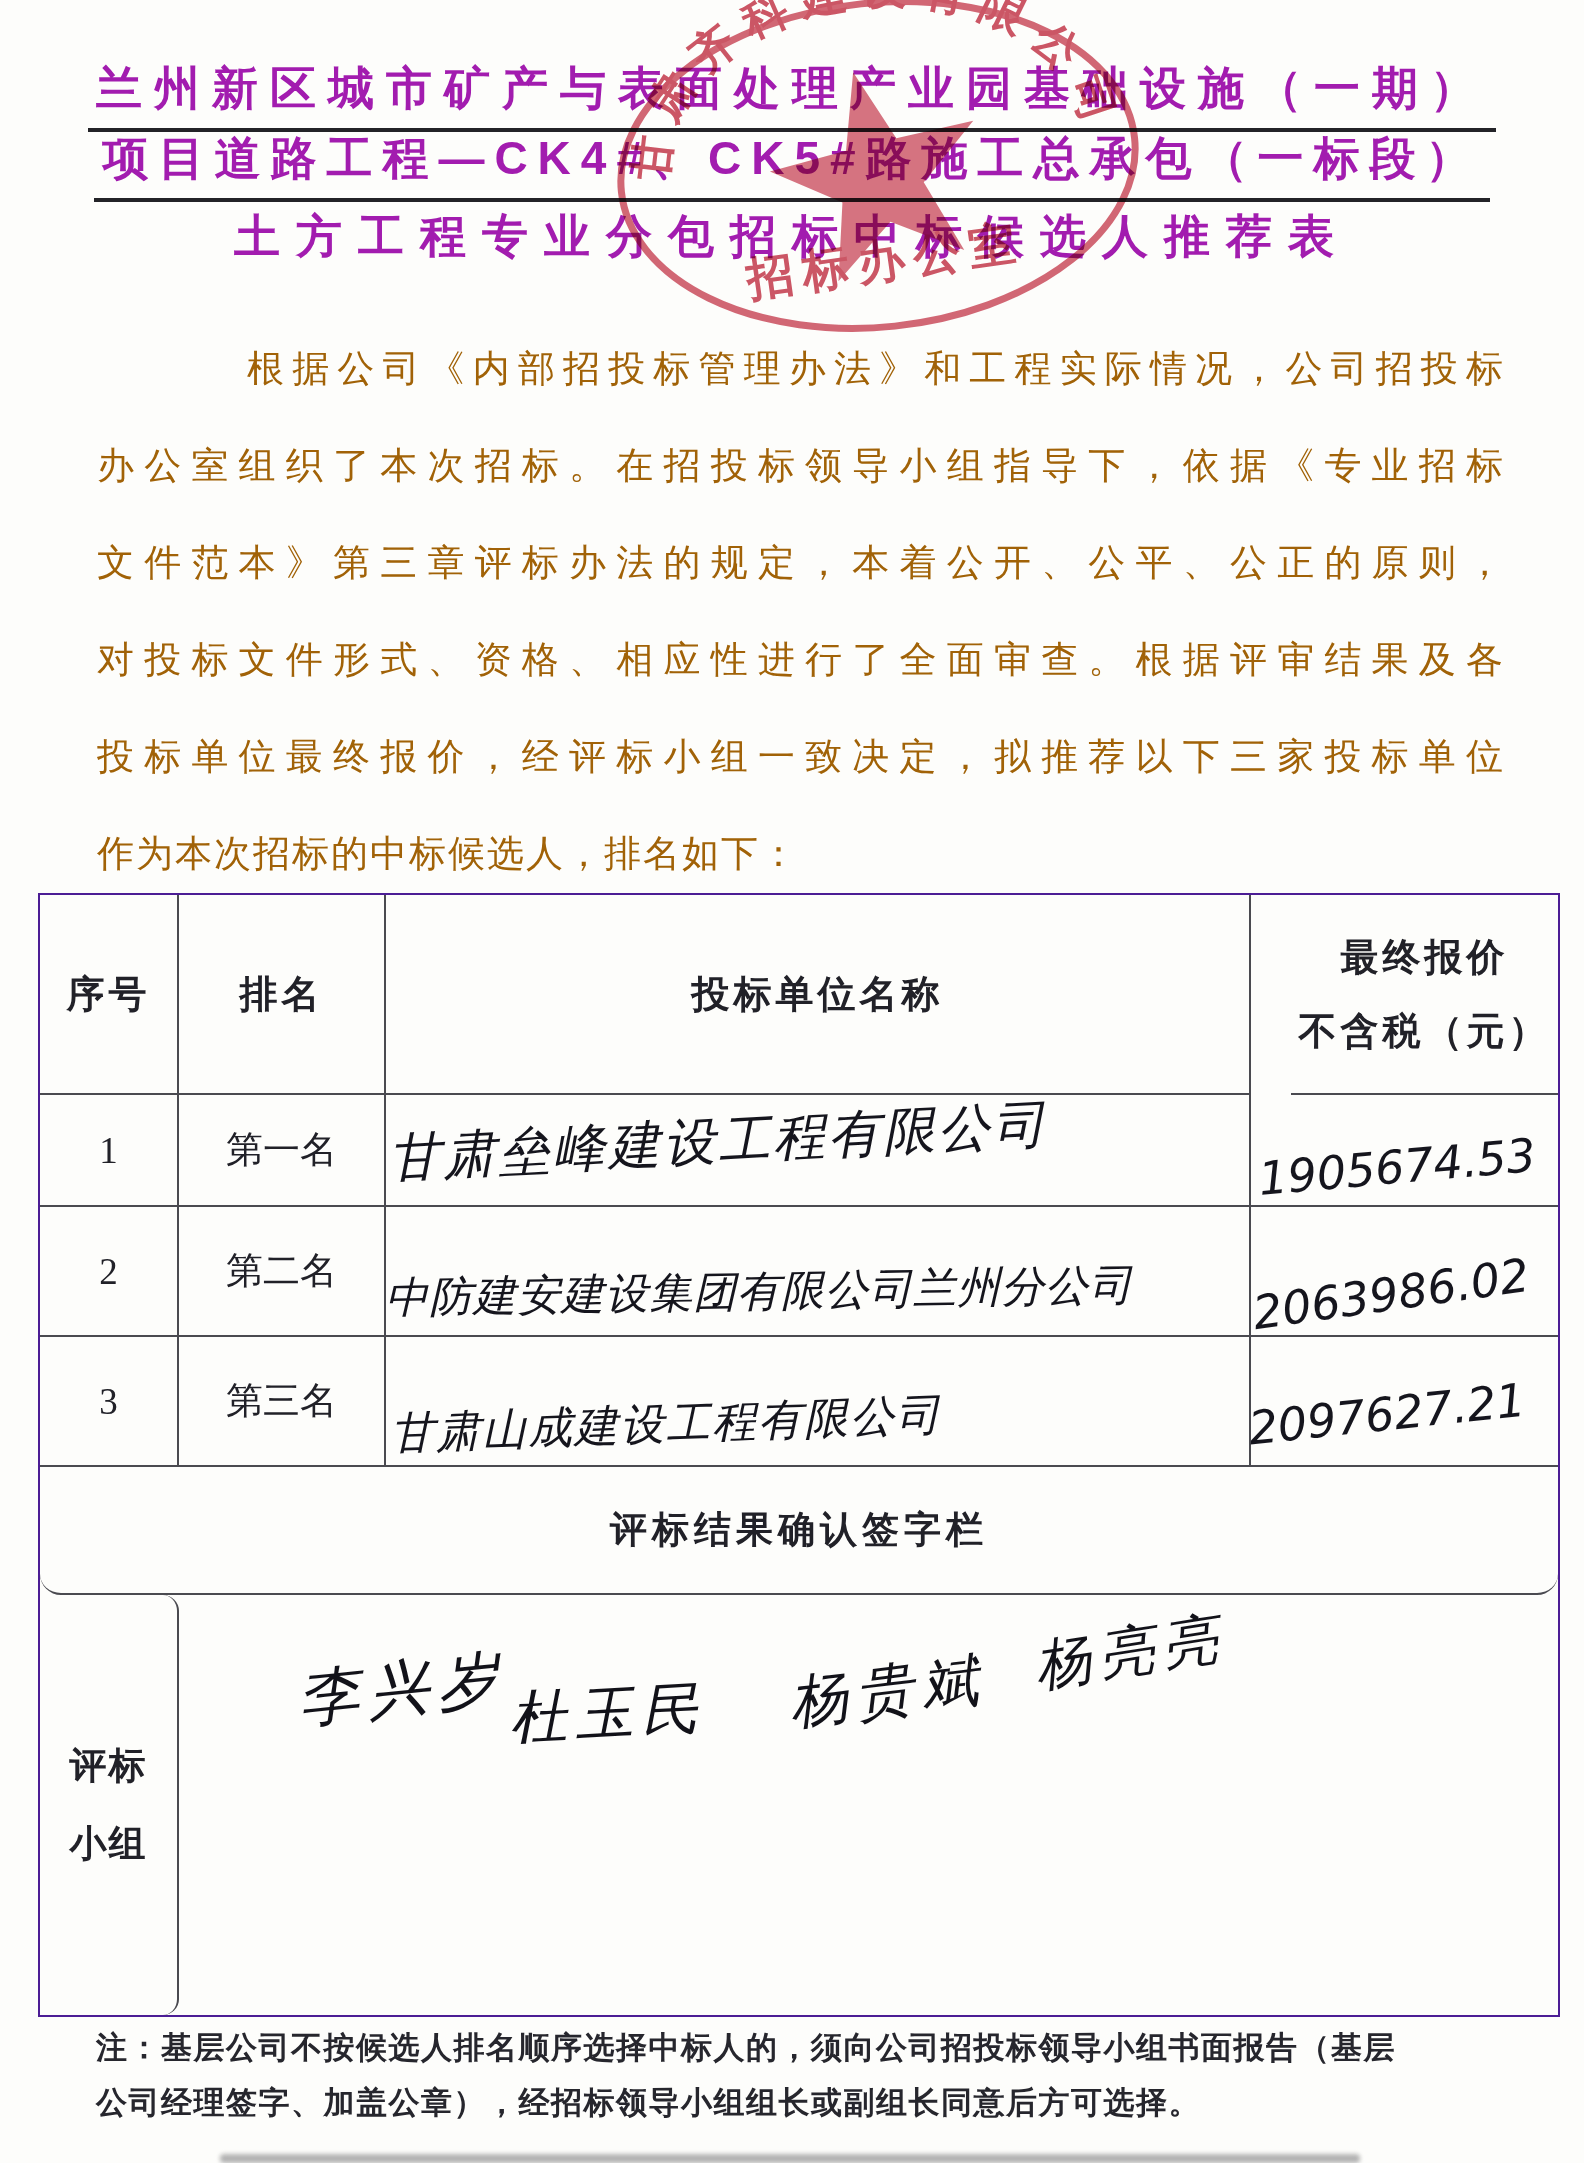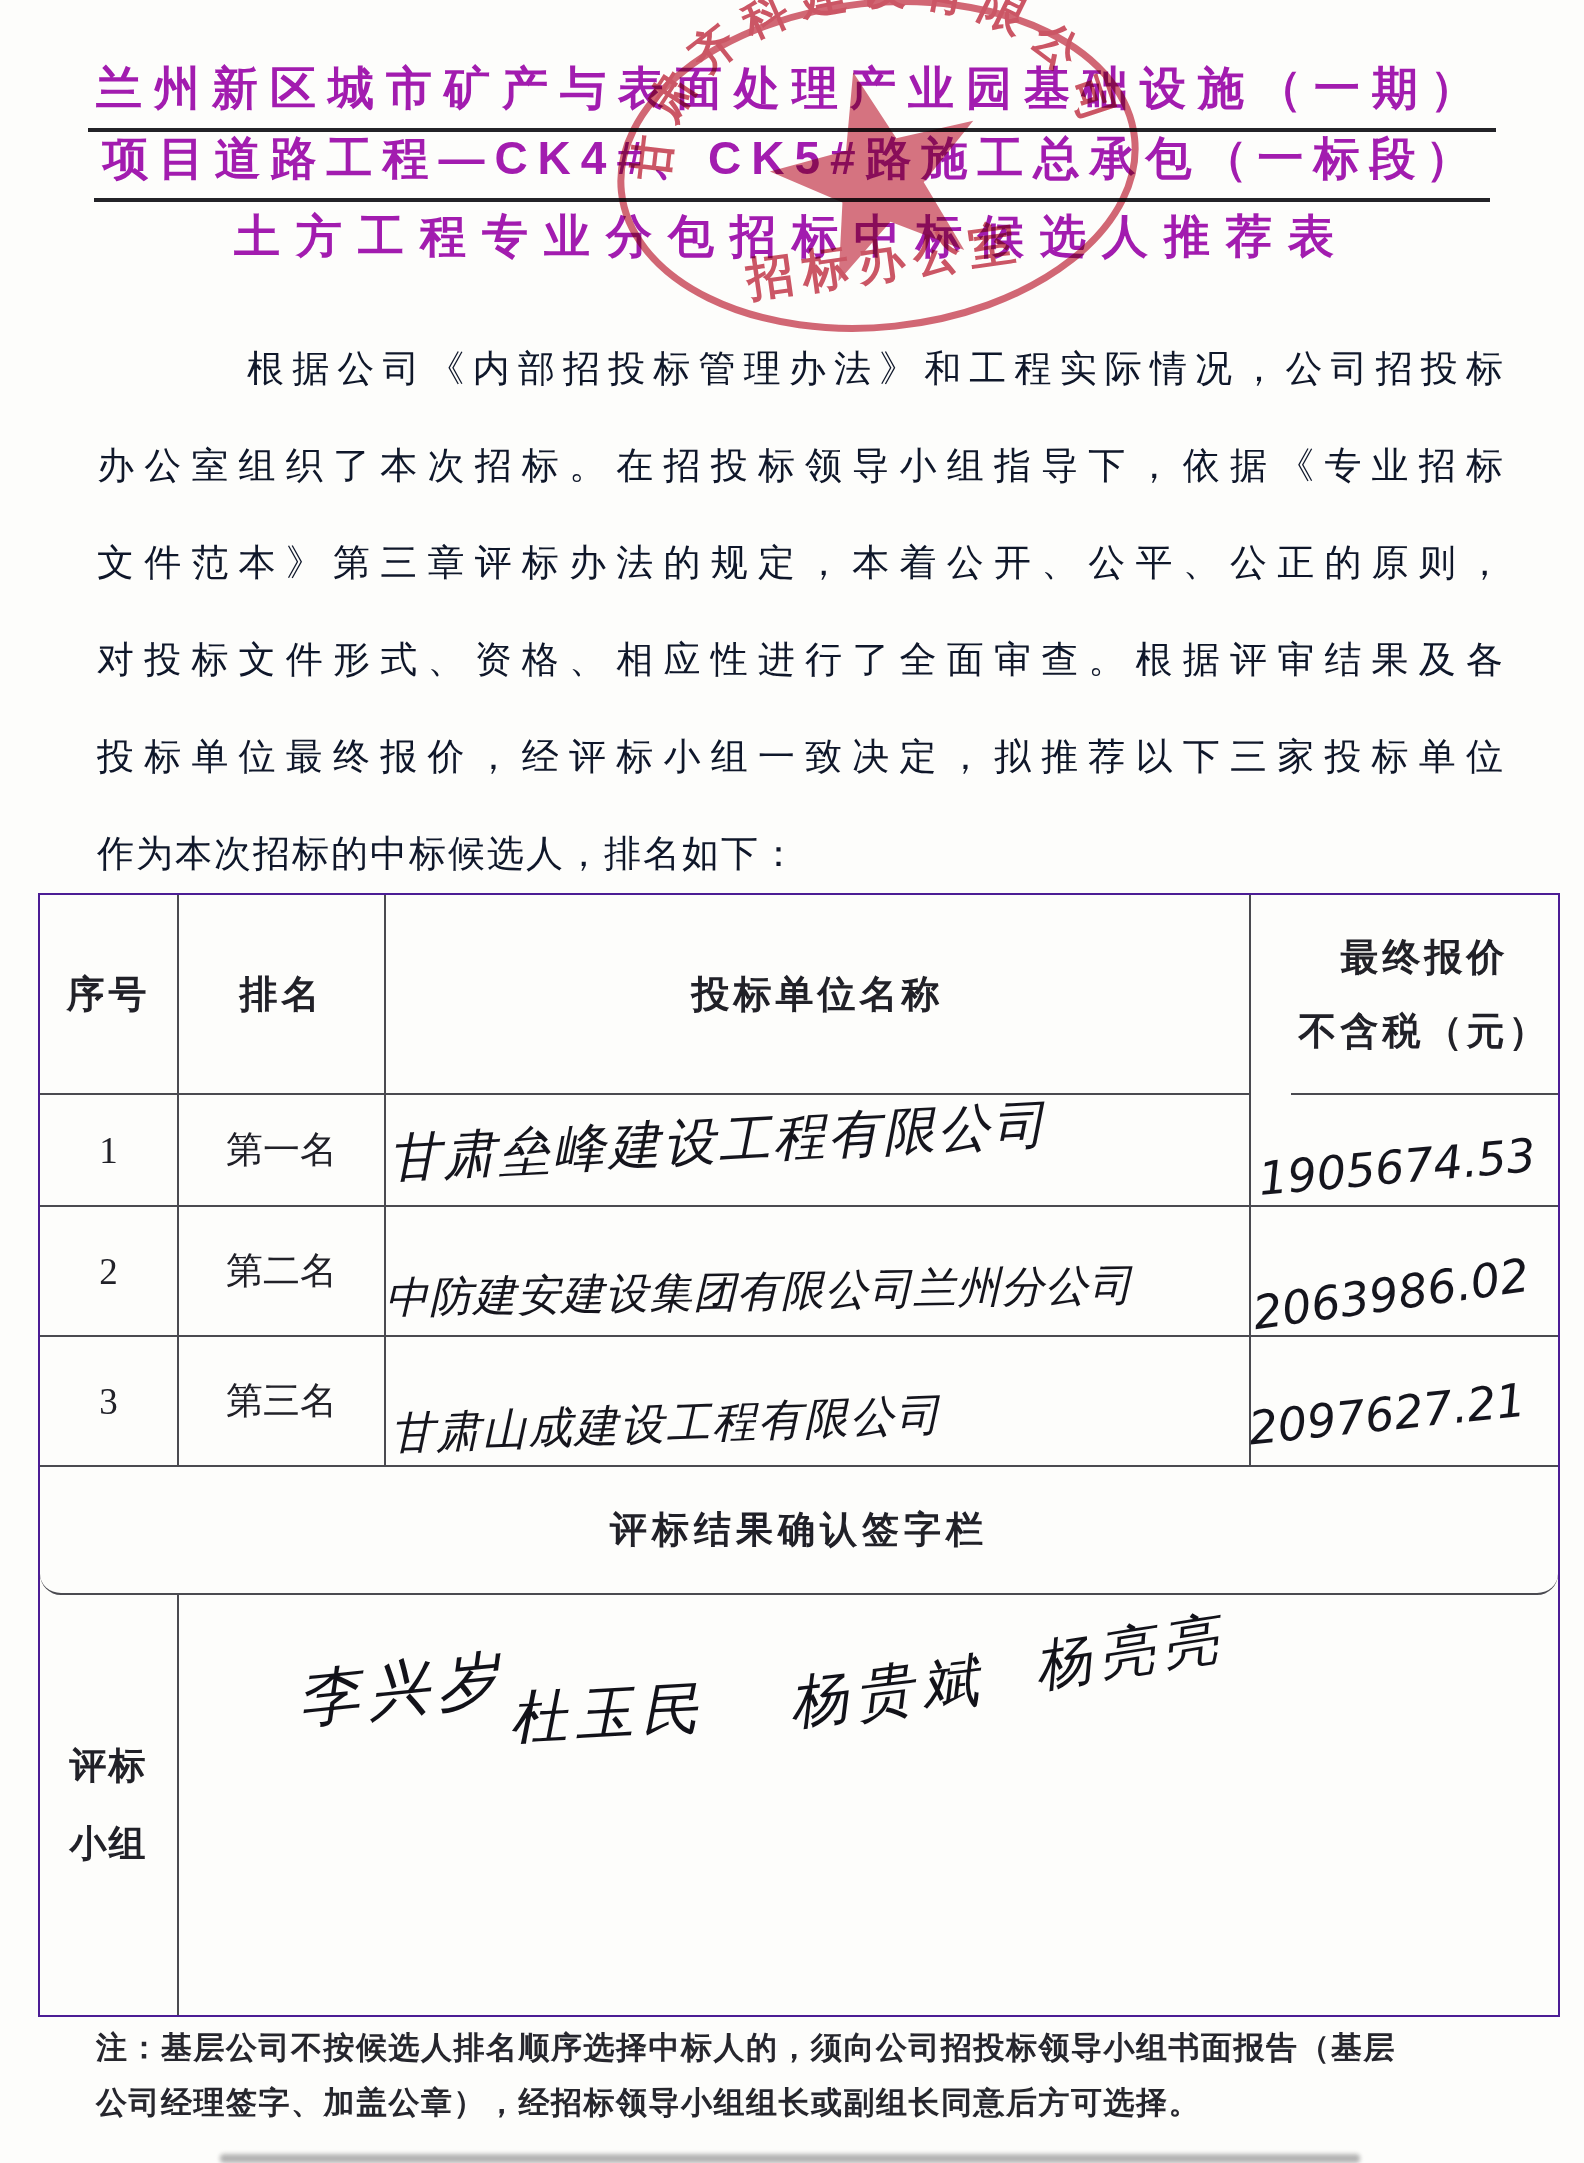--- a/index.html
+++ b/index.html
@@ -23,21 +23,21 @@
   #title2{top:128px;letter-spacing:10px;}
   #title3{top:198px;letter-spacing:16px;}
   
   #stamp{
     position:absolute;left:578px;top:-75px;width:600px;height:480px;
     mix-blend-mode:multiply;opacity:.85;pointer-events:none;
   }
   
   .para-line{
     position:absolute;left:97px;width:1408px;
-    font-size:37px;letter-spacing:2px;color:#0f172a;
+    font-size:37px;letter-spacing:2px;color:#a16207;
     text-align:justify;text-align-last:justify;white-space:nowrap;
   }
   .para-line.indent{left:247px;width:1258px;}
   .para-line.last{text-align-last:left;}
   
   #table-wrap{
     position:absolute;left:38px;top:893px;width:1518px;height:1120px;
     border:2px solid #4c1d95;box-sizing:content-box;
   }
   #bid-table{
@@ -55,21 +55,21 @@
   .cell.head{
     font-family:"Liberation Sans","DejaVu Sans",sans-serif;
     font-weight:700;font-size:38px;letter-spacing:4px;
   }
   .cell.head.two-line{flex-direction:column;line-height:74px;margin-left:40px;}
   .cell.span-all{grid-column:1 / 5;}
   .cell.span-rest{grid-column:2 / 5;position:relative;}
   .cell.group-label{
     flex-direction:column;gap:28px;
     font-family:"Liberation Sans","DejaVu Sans",sans-serif;
-    font-weight:700;letter-spacing:2px;
+    font-weight:700;letter-spacing:2px;border-radius:16px;
   }
   .cell.confirm{
     font-family:"Liberation Sans","DejaVu Sans",sans-serif;
     font-weight:700;letter-spacing:5px;border-radius:21px;
   }
   
   .hw{
     position:absolute;white-space:nowrap;color:#15151d;
     font-family:"DejaVu Sans",sans-serif;font-style:italic;
   }

